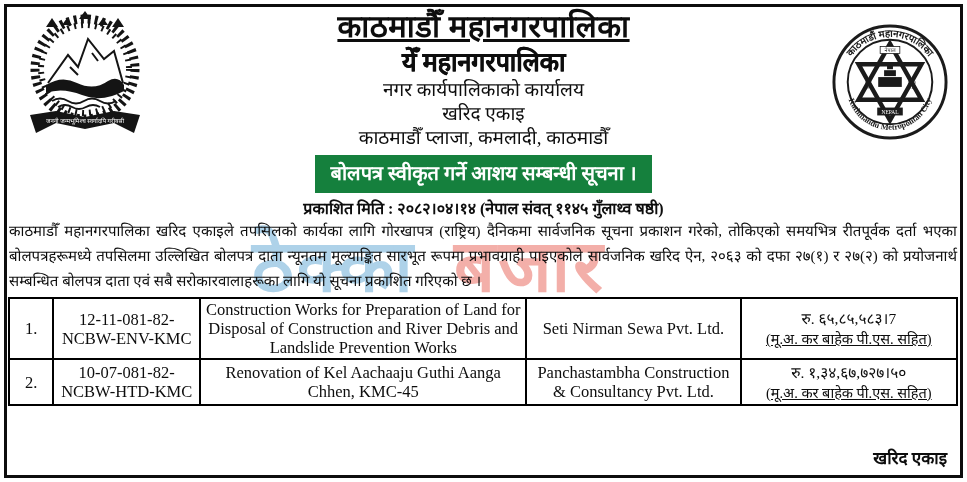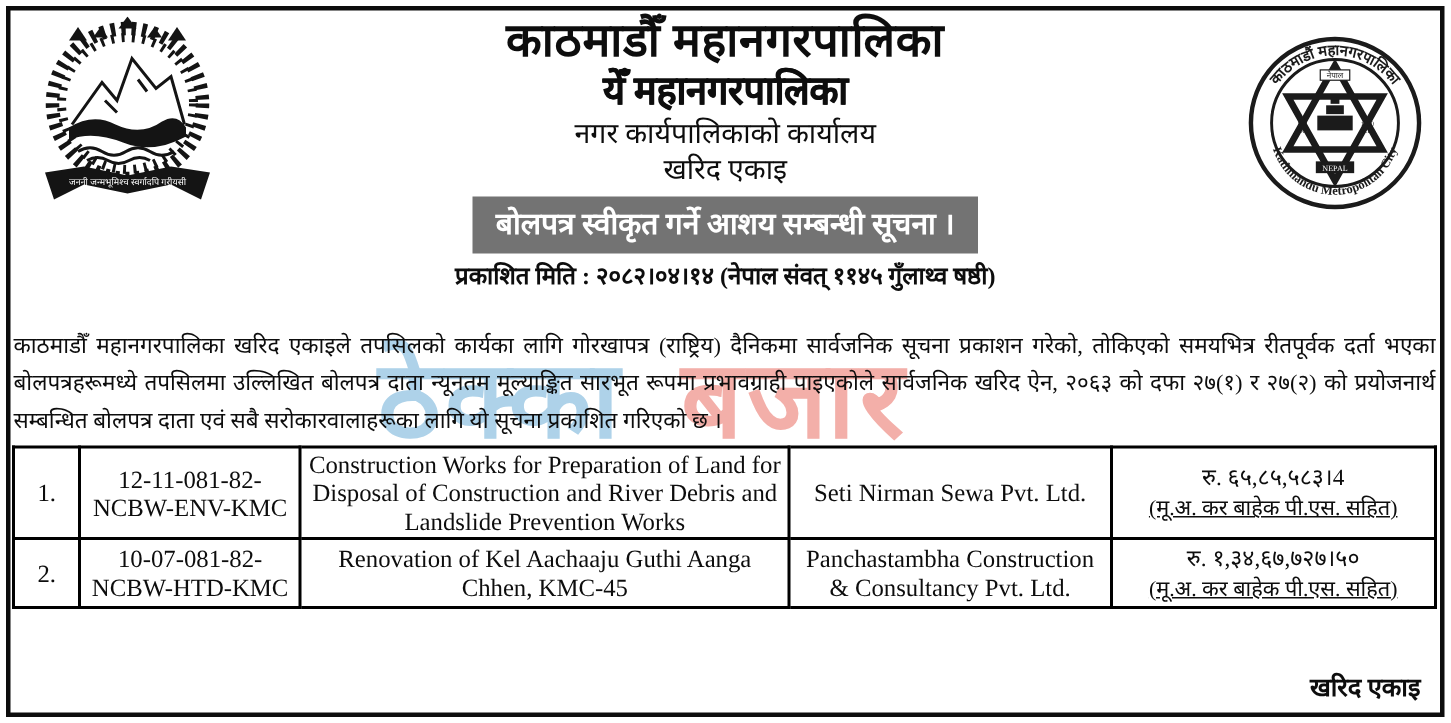--- a/index.html
+++ b/index.html
@@ -13,25 +13,25 @@
     position:absolute;left:252px;top:214px;z-index:0;
     font-size:72px;font-weight:bold;letter-spacing:3px;white-space:nowrap;
     font-family:Liberation Mono, monospace;user-select:none;
   }
   .wm1{color:#aed2e9;}
   .wm2{color:#f3afa9;margin-left:38px;}
   
   .emblem{position:absolute;left:22px;top:11px;z-index:2;}
   .seal{position:absolute;left:831px;top:23px;z-index:2;}
   .head{position:absolute;left:120px;top:8px;width:727px;text-align:center;z-index:1;}
-  .org{font-size:31px;font-weight:bold;line-height:37px;margin:0;letter-spacing:0.5px;}
+  .org{font-size:31px;font-weight:bold;line-height:37px;margin:0;letter-spacing:0.5px;text-decoration:underline;}
   .ranjana{font-size:25px;font-weight:bold;line-height:33px;margin:0;transform:scaleY(1.06);
     text-shadow:0.5px 0 0 #0d0d0d;}
   .sub{font-size:19px;font-weight:normal;line-height:24px;margin:0;}
-  .banner{display:inline-block;background:#737373;color:#ffffff;font-size:20px;font-weight:bold;
+  .banner{display:inline-block;background:#15803d;color:#ffffff;font-size:20px;font-weight:bold;
     padding:4px 16px 7px 16px;margin-top:5px;}
   .pubdate{font-size:16px;font-weight:bold;line-height:22px;margin:5px 0 0 0;text-align:center;}
   
   .para{position:absolute;left:9px;top:219px;width:948px;z-index:1;
     font-size:15px;line-height:24.8px;text-align:justify;}
   
   table.notice{position:absolute;left:8px;top:297px;width:950px;z-index:1;
     border-collapse:collapse;table-layout:fixed;}
   table.notice th,table.notice td{border:2px solid #000;text-align:center;vertical-align:middle;
     padding:1px 3px;overflow:hidden;}
@@ -114,20 +114,21 @@
     <text x="82" y="67" font-size="4.5" text-anchor="middle" fill="#1b1b1b">A.D.</text>
     <rect x="47" y="86" width="26" height="8" fill="#1b1b1b"></rect>
     <text x="60" y="92.5" font-size="5.5" text-anchor="middle" fill="#ffffff">NEPAL</text>
   </svg>
 
   <div class="head">
     <div class="org">काठमाडौँ महानगरपालिका</div>
     <div class="ranjana">येँ महानगरपालिका</div>
     <div class="sub">नगर कार्यपालिकाको कार्यालय</div>
     <div class="sub">खरिद एकाइ</div>
+    <div class="sub">काठमाडौँ प्लाजा, कमलादी, काठमाडौँ</div>
     <div class="banner">बोलपत्र स्वीकृत गर्ने आशय सम्बन्धी सूचना ।</div>
     <div class="pubdate">प्रकाशित मिति : २०८२।०४।१४ (नेपाल संवत् ११४५ गुँलाथ्व षष्ठी)</div>
   </div>
 
   <div class="para">काठमाडौँ महानगरपालिका खरिद एकाइले तपसिलको कार्यका लागि गोरखापत्र (राष्ट्रिय) दैनिकमा सार्वजनिक सूचना प्रकाशन गरेको, तोकिएको समयभित्र रीतपूर्वक दर्ता भएका बोलपत्रहरूमध्ये तपसिलमा उल्लिखित बोलपत्र दाता न्यूनतम मूल्याङ्कित सारभूत रूपमा प्रभावग्राही पाइएकोले सार्वजनिक खरिद ऐन, २०६३ को दफा २७(१) र २७(२) को प्रयोजनार्थ सम्बन्धित बोलपत्र दाता एवं सबै सरोकारवालाहरूका लागि यो सूचना प्रकाशित गरिएको छ ।</div>
 
   <table class="notice">
     <colgroup>
       <col class="col-sn">
         <col class="col-contract">
@@ -135,21 +136,21 @@
         <col class="col-firm">
         <col class="col-amount">
     </colgroup>
     <tbody>
     <tr class="row1">
       <td class="en">1.</td>
       <td class="en">12-11-081-82-NCBW-ENV-KMC</td>
       <td class="en">Construction Works for Preparation of Land for Disposal of Construction and River Debris and Landslide Prevention Works</td>
       <td class="en">Seti Nirman Sewa Pvt. Ltd.</td>
       <td>
-        <div class="amt">रु. ६५,८५,५८३।4</div>
+        <div class="amt">रु. ६५,८५,५८३।7</div>
         <div class="amt-note">(मू.अ. कर बाहेक पी.एस. सहित)</div>
       </td>
     </tr>
     <tr class="row2">
       <td class="en">2.</td>
       <td class="en">10-07-081-82-NCBW-HTD-KMC</td>
       <td class="en">Renovation of Kel Aachaaju Guthi Aanga Chhen, KMC-45</td>
       <td class="en">Panchastambha Construction &amp; Consultancy Pvt. Ltd.</td>
       <td>
         <div class="amt">रु. १,३४,६७,७२७।५०</div>

